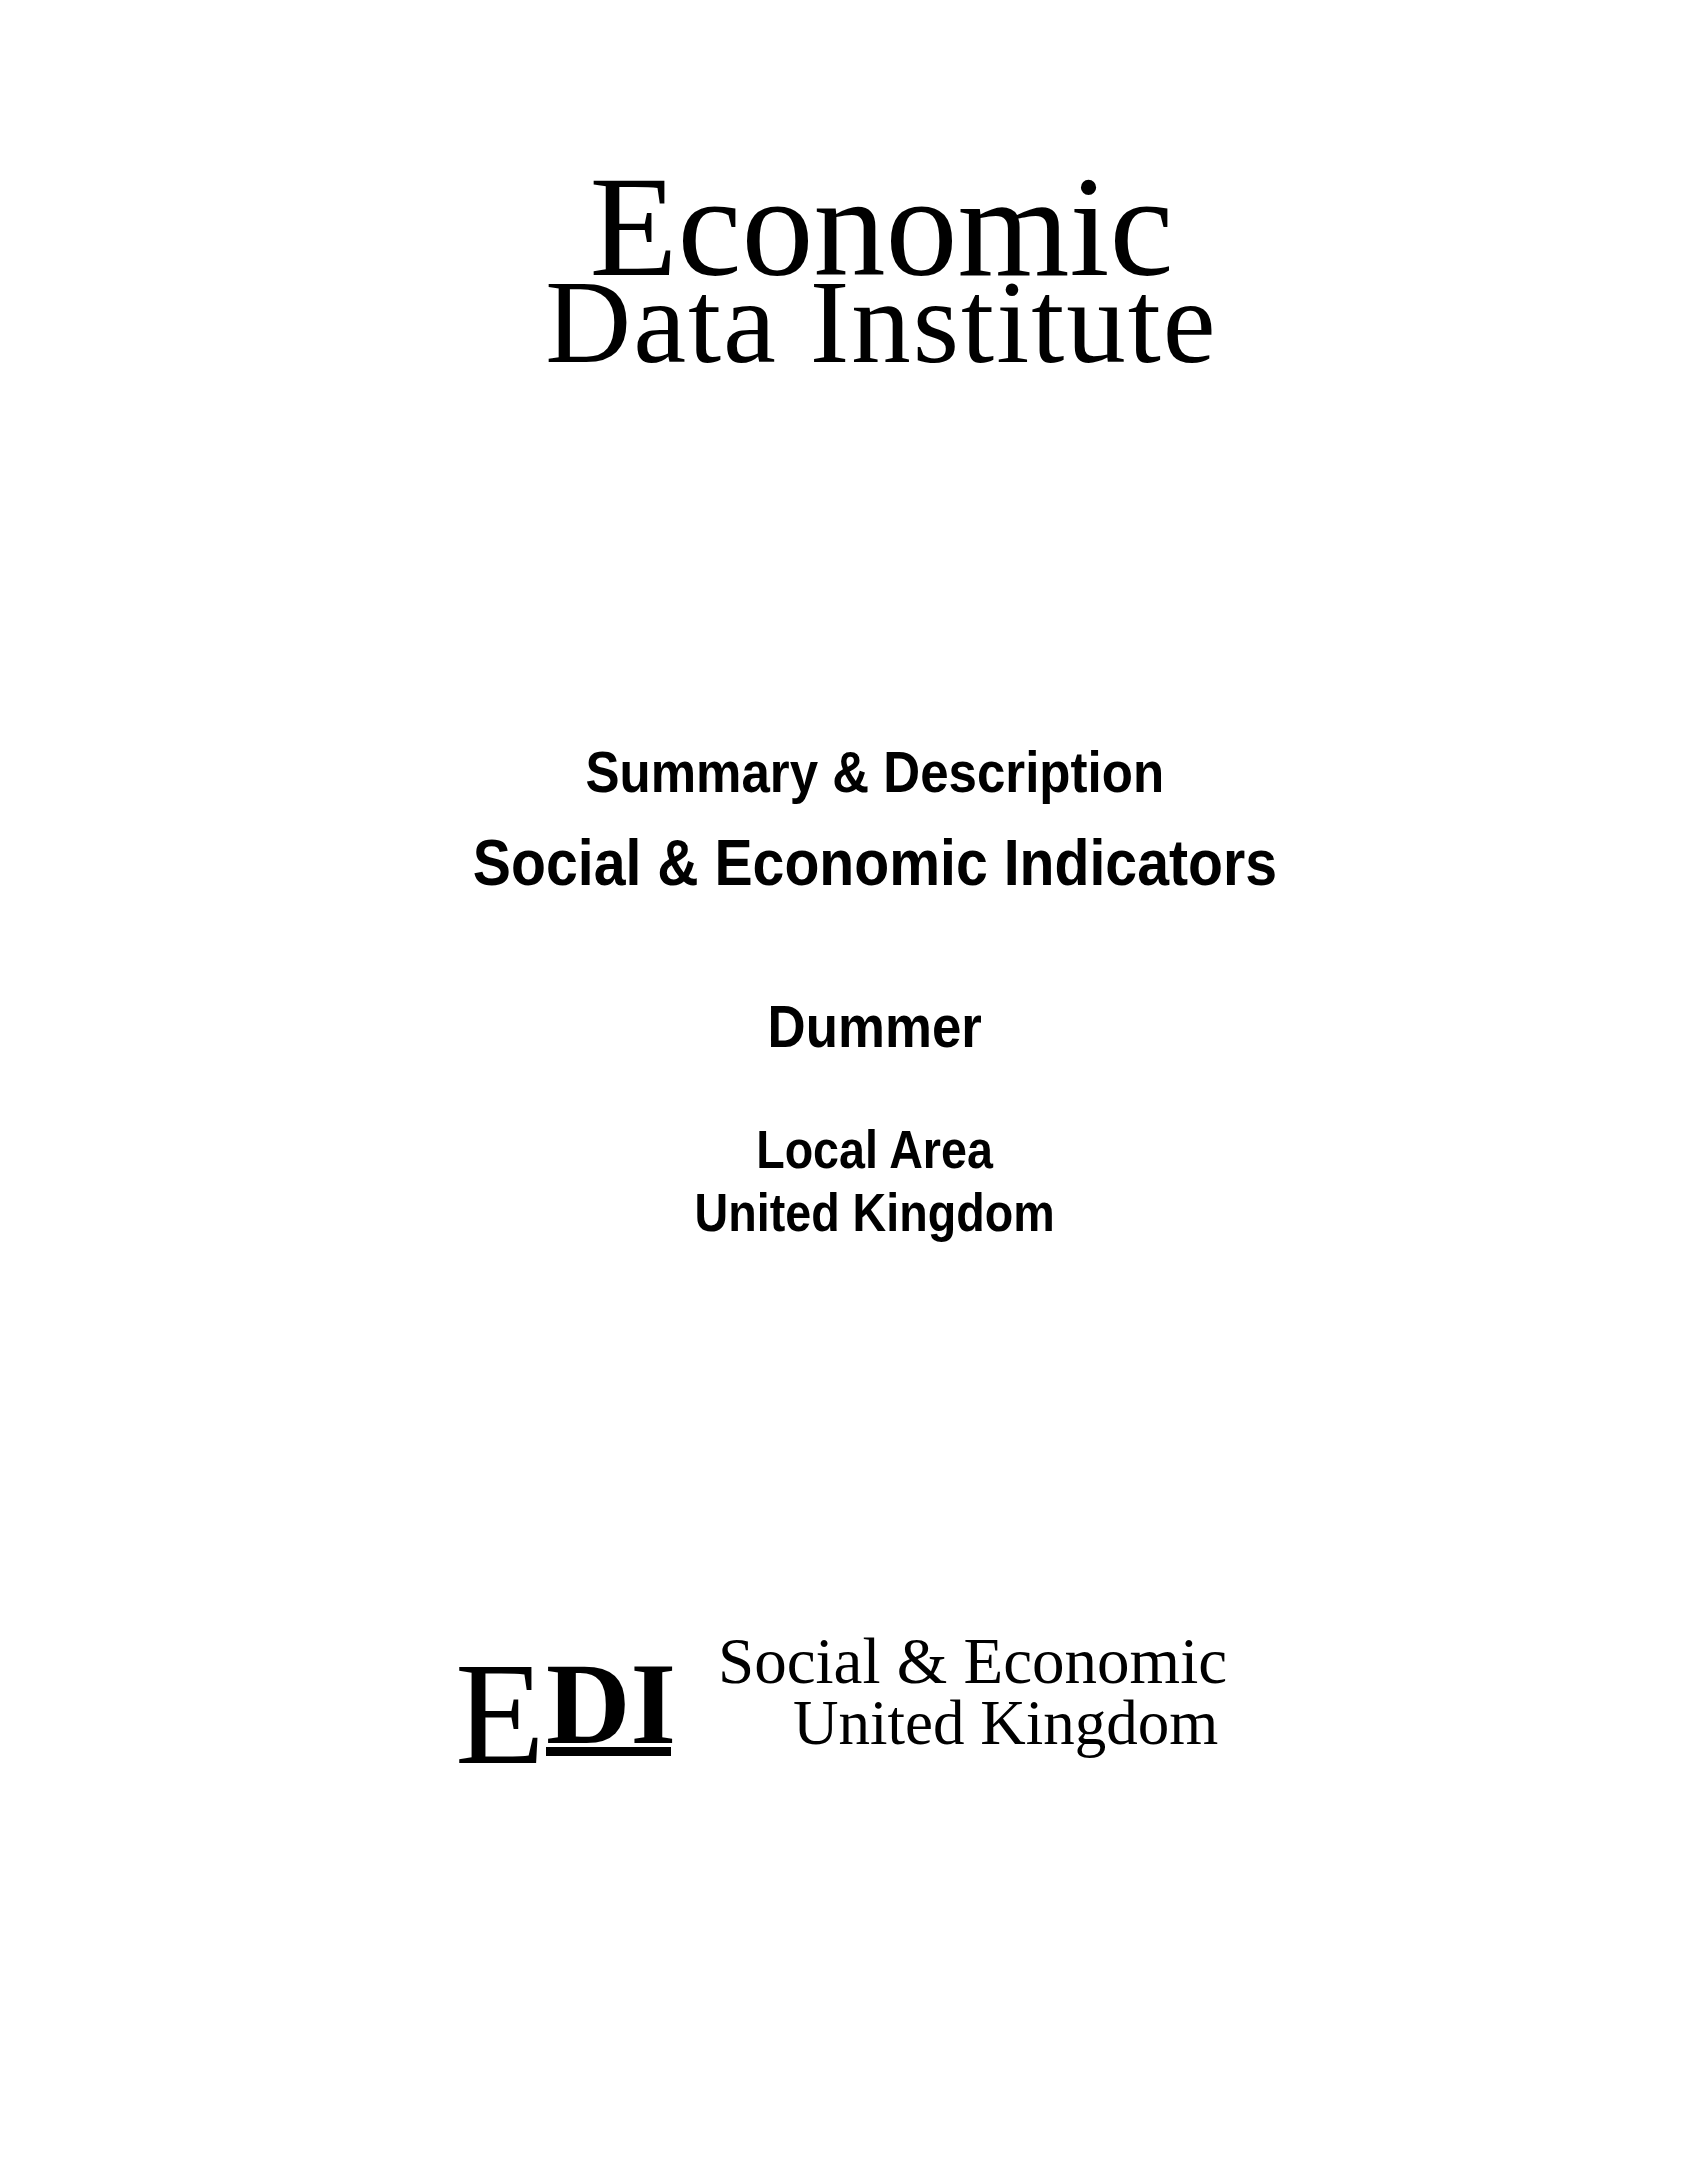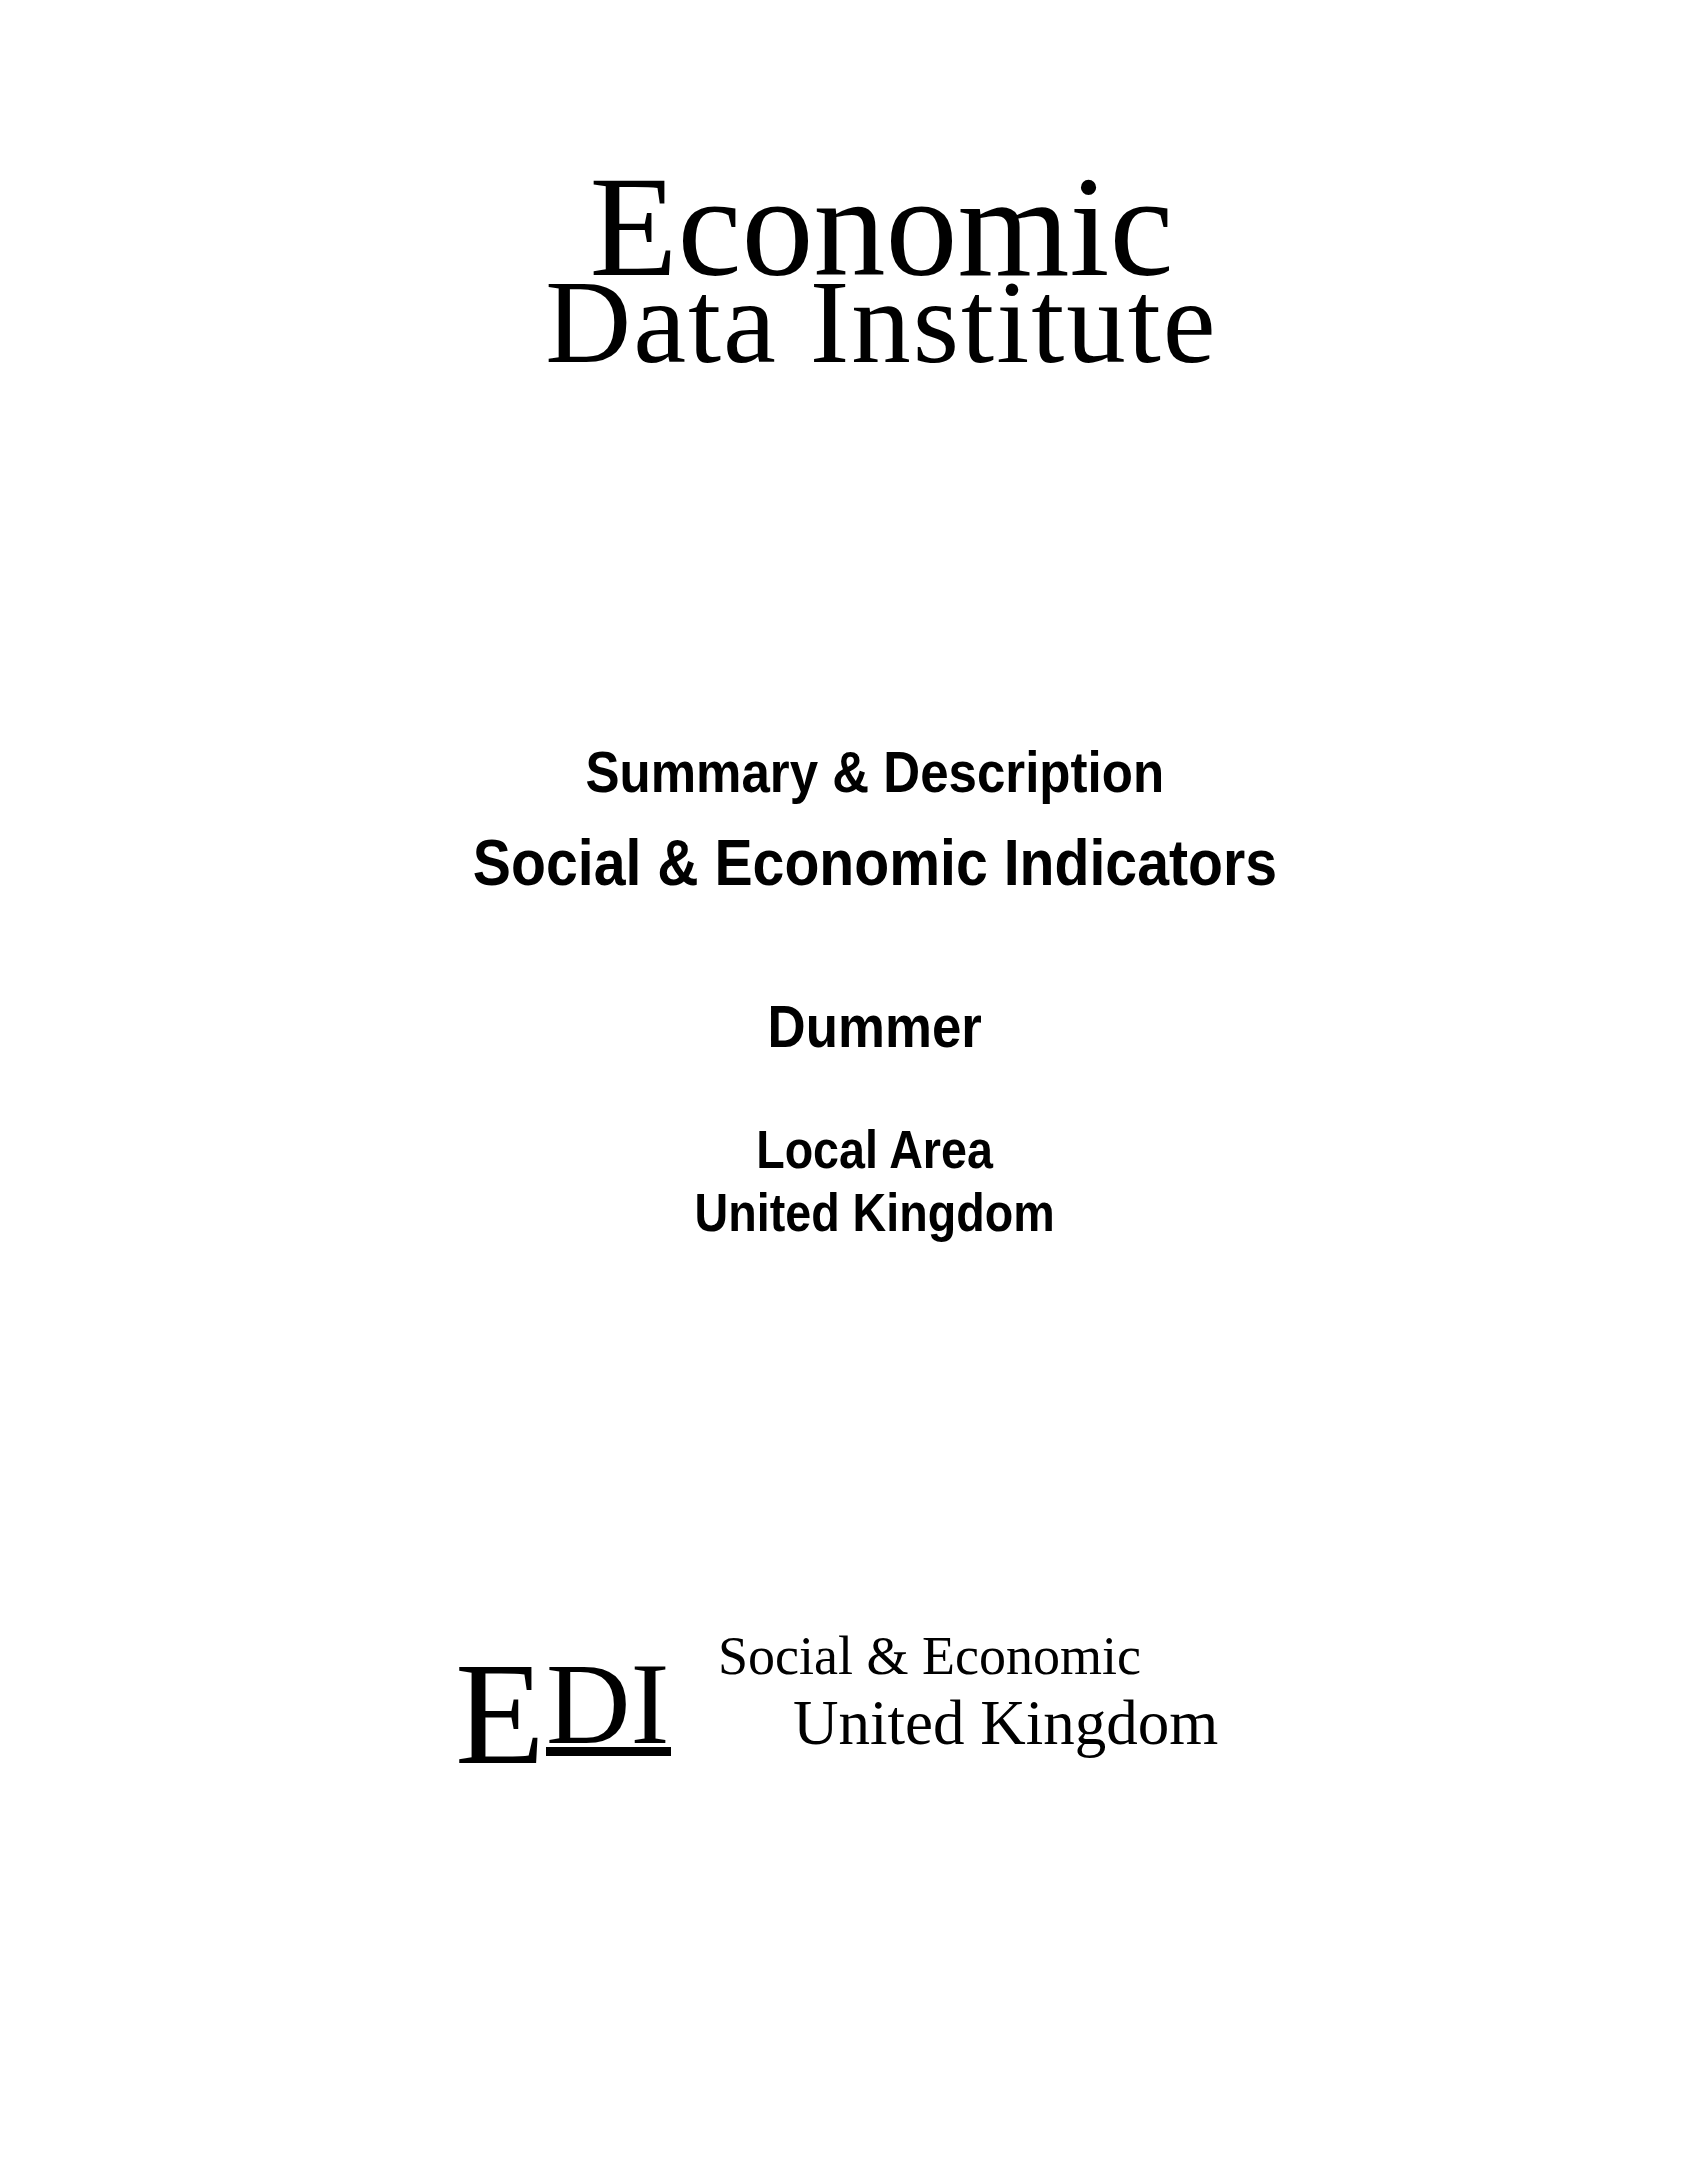--- a/index.html
+++ b/index.html
@@ -43,30 +43,30 @@
   
   #logo-line1 { top: 155px;  font-size: 144px; transform: translateX(38px); }
   #logo-line2 { top: 263px;  font-size: 119px; transform: translateX(38px); letter-spacing: 2px; }
   
   #report-type    { top: 743px; font-size: 58px; transform: translateX(31px); }
   #report-title   { top: 830px; font-size: 65px; transform: translateX(31px); }
   #area-name      { top: 997px; font-size: 60px; transform: translateX(31px); }
   #area-block     { top: 1118px; font-size: 53px; line-height: 63px; transform: translateX(31px); }
   
   #edi-e    { left: 455px;  top: 1640px; font-size: 147px; }
-  #edi-di   { left: 546px;  top: 1645px; font-size: 117px; }
+  #edi-di   { left: 546px;  top: 1645px; font-size: 117px; font-weight: bold; }
   #edi-rule {
     position: absolute;
     left: 546px;
     top: 1747px;
     width: 125px;
     height: 8.6px;
     background: #000000;
   }
-  #tagline-line1 { left: 718px; top: 1629px; font-size: 54px; }
+  #tagline-line1 { left: 718px; top: 1629px; font-size: 65px; }
   #tagline-line2 { left: 793px; top: 1692px; font-size: 63px;  }
 </style>
 </head>
 <body>
 
 <div class="abs row serif" id="logo-line1">Economic</div>
 
 <div class="abs row serif" id="logo-line2">Data Institute</div>
 
 <div class="abs row sans" id="report-type">

